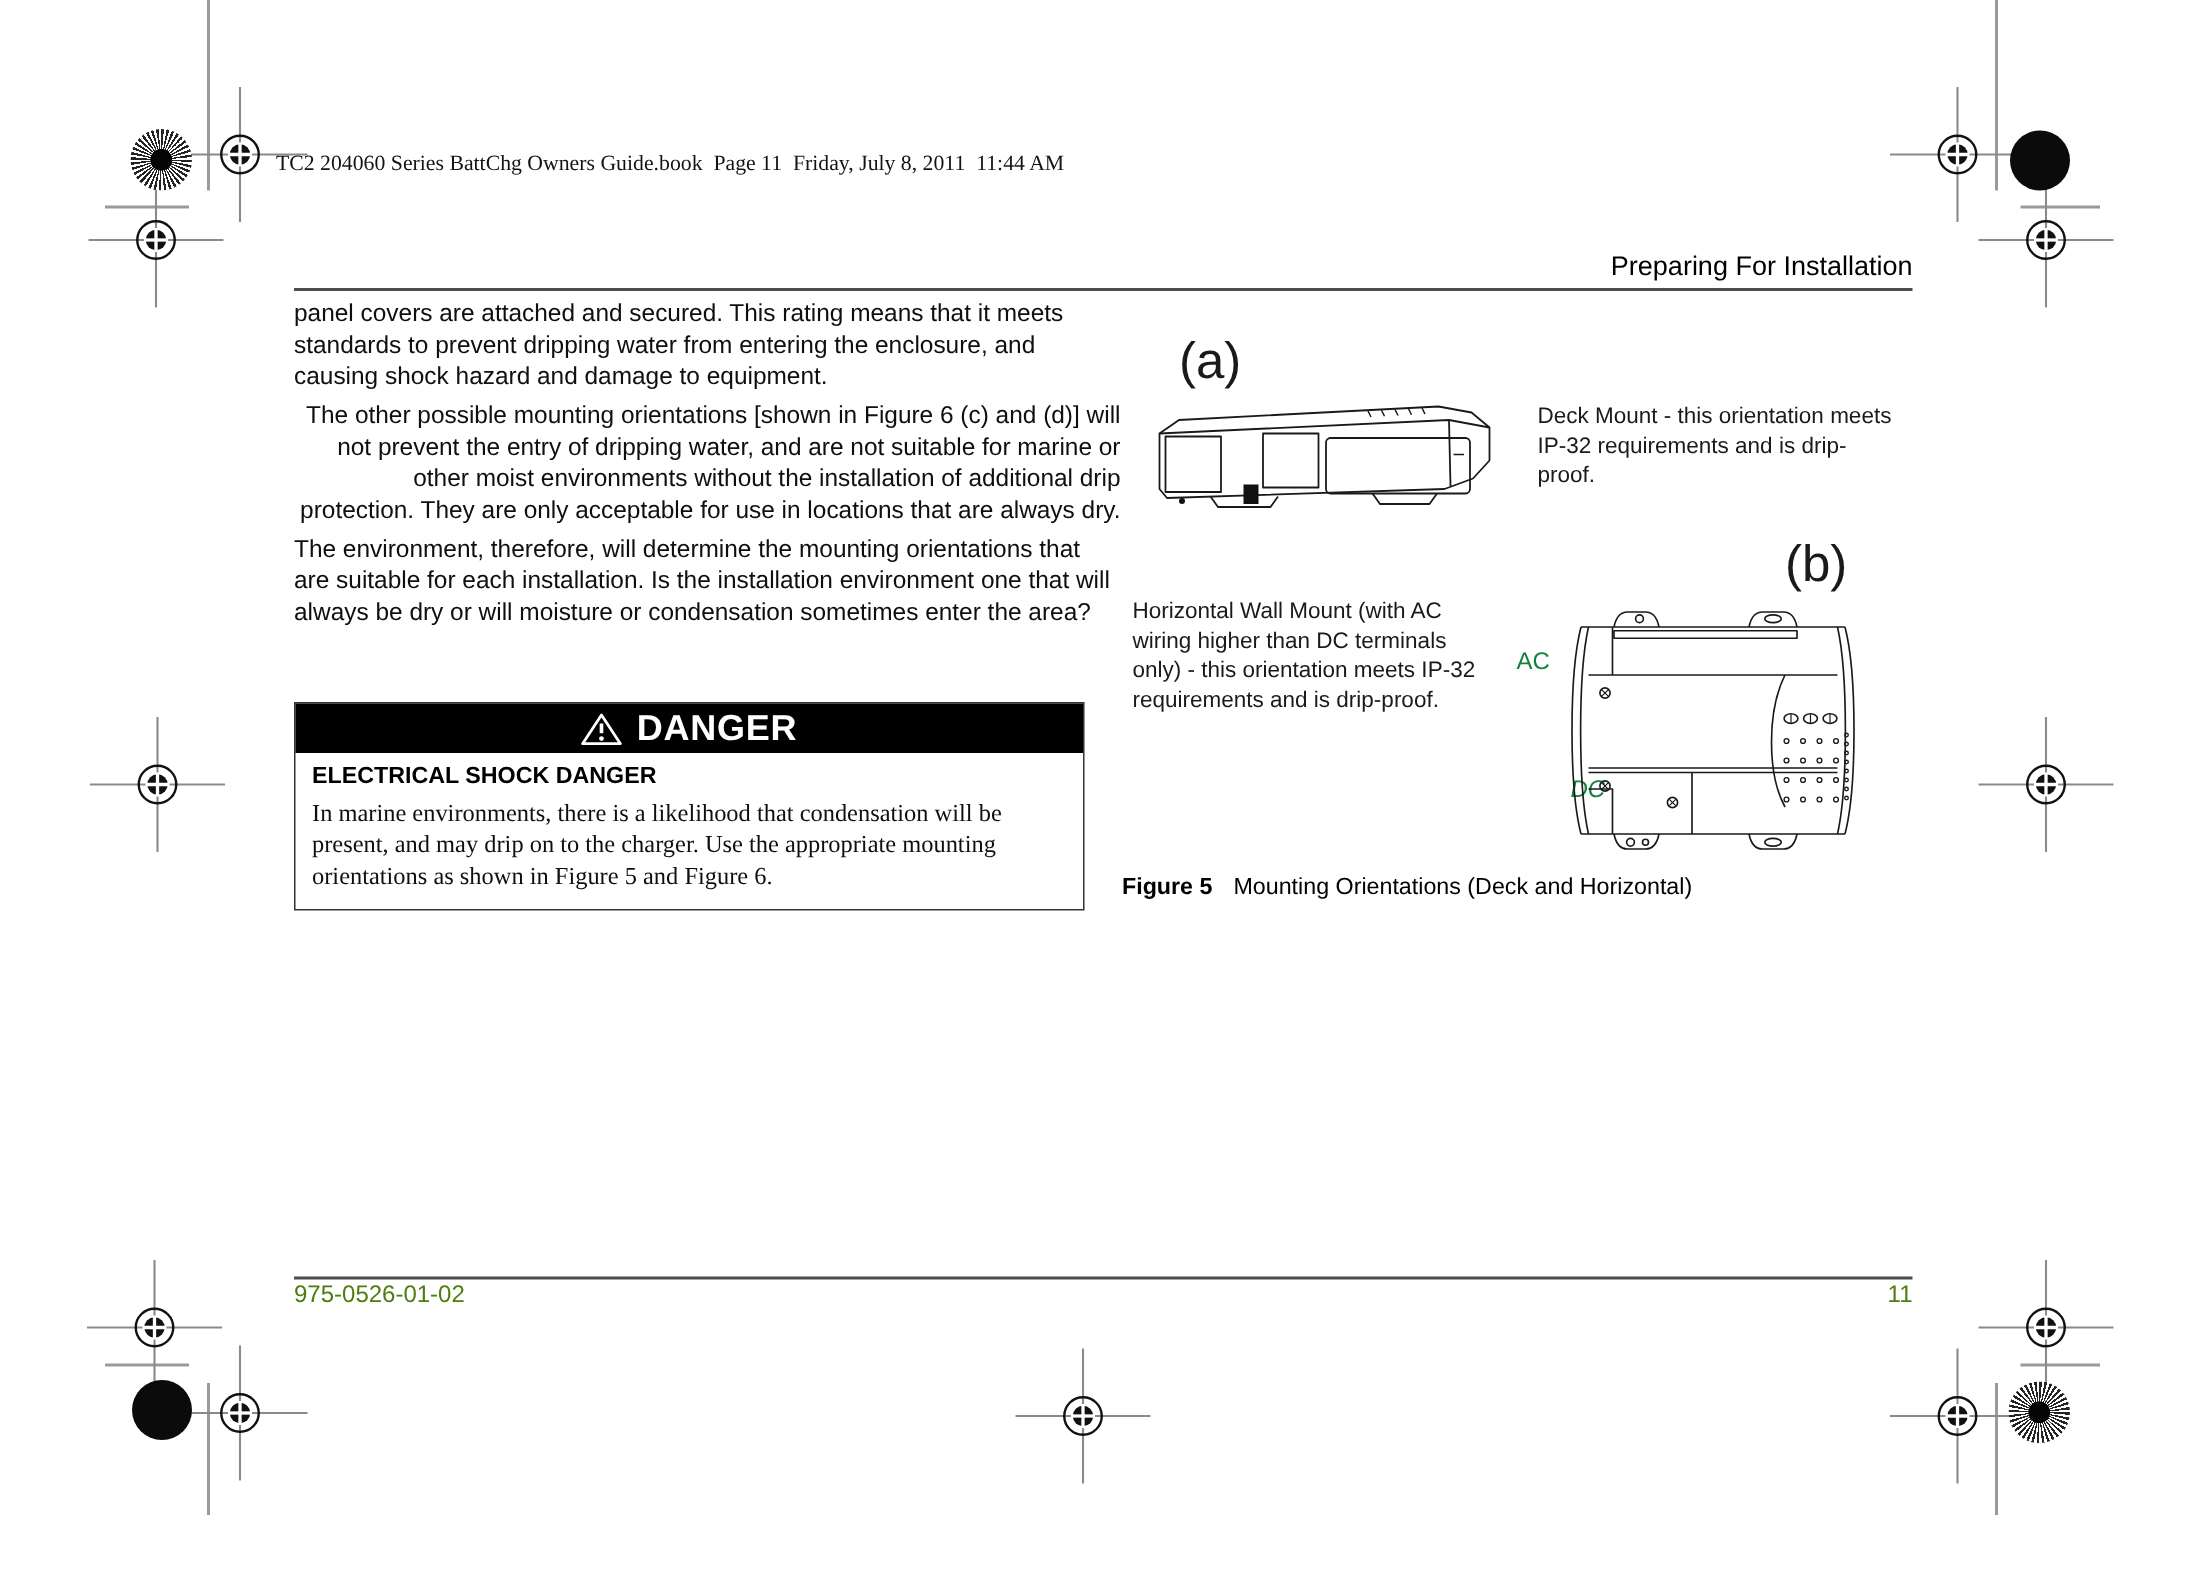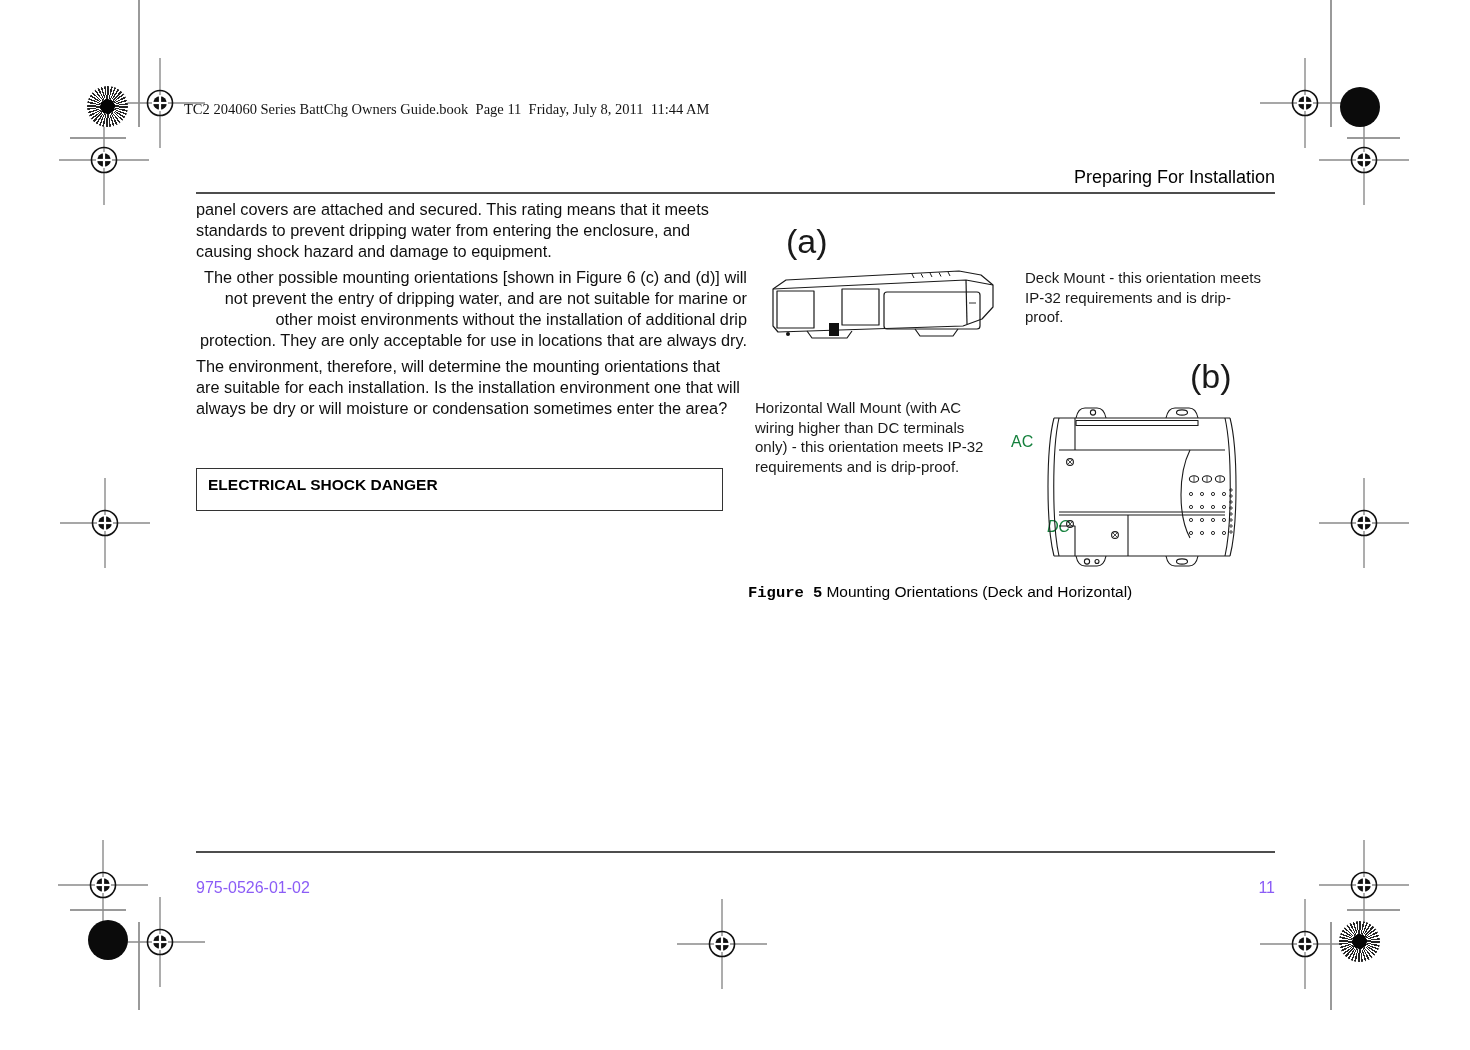--- a/index.html
+++ b/index.html
@@ -50,25 +50,25 @@
   }
   .danger-emphasis{
     font-family:"Liberation Serif",serif;font-size:16.3px;line-height:21px;font-weight:bold;
     color:#000;margin:9px 0 0 0;
   }
   
   .fig-label{position:absolute;font-size:34px;color:#1a1a1a;}
   .fig-caption{position:absolute;font-size:15px;line-height:19.5px;color:#1a1a1a;}
   .acdc{position:absolute;font-size:16px;color:#15803d;}
   .figure-caption{position:absolute;left:748px;top:583px;font-size:15.5px;color:#000;}
-  .figure-caption .fignum{font-weight:bold;margin-right:4px;font-family:Liberation Mono, monospace;}
+  .figure-caption .fignum{font-weight:bold;margin-right:14px;}
   
   .footer-row{
     position:absolute;left:196px;top:855px;width:1079px;
-    display:flex;justify-content:space-between;font-size:16px;color:#8b5cf6;margin-top:24px;
+    display:flex;justify-content:space-between;font-size:16px;color:#4d7c0f;
   }
 </style>
 </head>
 <body>
 
 <div class="cropline" style="left:138px;top:0;width:2px;height:127px;"></div>
 <div class="cropline" style="left:1330px;top:0;width:2px;height:127px;"></div>
 <div class="cropline" style="left:138px;top:922px;width:2px;height:88px;"></div>
 <div class="cropline" style="left:1330px;top:922px;width:2px;height:88px;"></div>
 <div class="cropline" style="left:70px;top:137px;width:56px;height:2px;"></div>
@@ -195,22 +195,33 @@
 <div class="print-header">TC2 204060 Series BattChg Owners Guide.book  Page 11  Friday, July 8, 2011  11:44 AM</div>
 
 <div class="section-header">Preparing For Installation</div>
 <div class="rule" style="left:196px;top:192px;width:1079px;"></div>
 
 <div class="bodypara" style="top:199px;">panel covers are attached and secured. This rating means that it meets standards to prevent dripping water from entering the enclosure, and causing shock hazard and damage to equipment.</div>
 <div class="bodypara" style="top:267px;text-align:right;">The other possible mounting orientations [shown in Figure 6 (c) and (d)] will not prevent the entry of dripping water, and are not suitable for marine or other moist environments without the installation of additional drip protection. They are only acceptable for use in locations that are always dry.</div>
 <div class="bodypara" style="top:356px;">The environment, therefore, will determine the mounting orientations that are suitable for each installation. Is the installation environment one that will always be dry or will moisture or condensation sometimes enter the area?</div>
 
 <div class="danger-box">
+  <div class="danger-bar">
+    <span style="display:inline-flex;">
+      <svg width="28" height="24" viewBox="0 0 30 25">
+          <path d="M15,2.5 L28.5,23 H1.5 Z" fill="none" stroke="#ffffff" stroke-width="2" stroke-linejoin="round"></path>
+          <line x1="15" y1="8.5" x2="15" y2="15.5" stroke="#ffffff" stroke-width="2.6"></line>
+          <circle cx="15" cy="19.3" r="1.7" fill="#ffffff"></circle>
+        </svg>
+    </span>
+    <span class="danger-title">DANGER</span>
+  </div>
   <div class="danger-body">
     <div class="danger-heading">ELECTRICAL SHOCK DANGER</div>
+    <p class="danger-text">In marine environments, there is a likelihood that condensation will be present, and may drip on to the charger. Use the appropriate mounting orientations as shown in Figure 5 and Figure 6.</p>
   </div>
 </div>
 
 <div class="fig-label" style="left:786px;top:222px;">(a)</div>
 
 <div class="abs" style="left:765px;top:257px;">
   <svg width="235" height="95" viewBox="0 0 235 95">
     <g fill="none" stroke="#1a1a1a" stroke-width="1.2" stroke-linejoin="round">
       <path d="M8,32 L21,23 L194,14 L216,18 L228,28 L228,50 L217,62 L198,69 L13,75 L8,69 Z" fill="#ffffff"></path>
       <path d="M8,32 L201,23 L228,28"></path>

